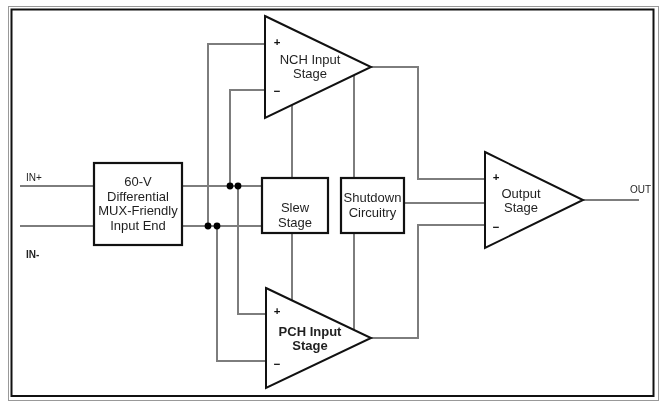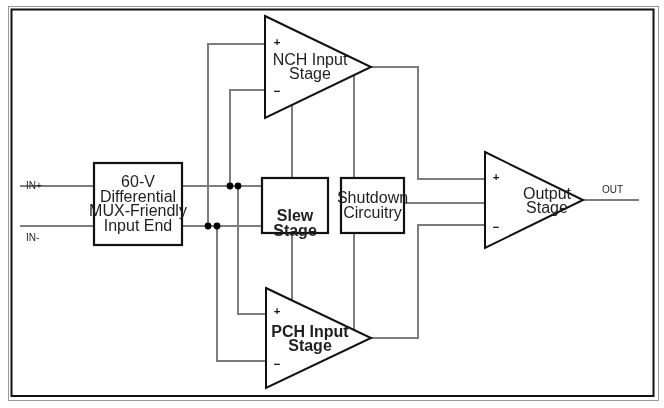--- a/index.html
+++ b/index.html
@@ -3,21 +3,21 @@
 <meta charset="utf-8">
 <style>
   html,body{margin:0;padding:0;background:#ffffff;}
   #stage{
     position:relative;width:664px;height:408px;background:#ffffff;
     font-family:"Liberation Sans",sans-serif;color:#1f1f1f;overflow:hidden;
   }
   #wiring{position:absolute;left:0;top:0;}
   .lbl{position:absolute;text-align:center;color:#1f1f1f;}
   .block-lbl{display:flex;flex-direction:column;justify-content:center;align-items:center;
-    font-size:16px;line-height:14.5px;}
+    font-size:13px;line-height:14.5px;}
   .block-lbl span{display:block;white-space:nowrap;}
   .io-lbl{font-size:10px;line-height:11px;white-space:nowrap;text-align:left;}
   .sign{position:absolute;width:12px;height:12px;line-height:12px;text-align:center;
     font-size:11.5px;font-weight:bold;color:#111;}
 </style>
 </head>
 <body>
 
 <div id="stage">
 
@@ -56,52 +56,52 @@
       <rect x="341" y="178" width="63" height="55"></rect>
     </g>
 
     <g fill="#ffffff" stroke="#111111" stroke-width="2" stroke-linejoin="miter">
       <polygon points="265,16 371,67 265,118"></polygon>
       <polygon points="266,288 371,338 266,388"></polygon>
       <polygon points="485,152 583,200 485,248"></polygon>
     </g>
   </svg>
 
-  <div class="lbl io-lbl" style="left:26px;top:180px;width:30px;">IN+</div>
-  <div class="lbl io-lbl" style="left:26px;top:232px;width:30px;">IN-</div>
-  <div class="lbl io-lbl" style="left:602px;top:184px;width:30px;">OUT</div>
+  <div class="lbl io-lbl" style="left:26px;top:172px;width:30px;">IN+</div>
+  <div class="lbl io-lbl" style="left:26px;top:249px;width:30px;font-weight:bold;">IN-</div>
+  <div class="lbl io-lbl" style="left:630px;top:184px;width:30px;">OUT</div>
 
   <div class="lbl block-lbl" style="left:94px;top:163px;width:88px;height:82px;">
     <span>60-V</span>
     <span>Differential</span>
     <span>MUX-Friendly</span>
     <span>Input End</span>
   </div>
 
-  <div class="lbl block-lbl" style="left:262px;top:196px;width:66px;height:55px;font-weight:bold;">
+  <div class="lbl block-lbl" style="left:262px;top:188px;width:66px;height:55px;">
     <span>Slew</span>
     <span>Stage</span>
   </div>
 
   <div class="lbl block-lbl" style="left:341px;top:178px;width:63px;height:55px;border-radius:6px;">
     <span>Shutdown</span>
     <span>Circuitry</span>
   </div>
 
   <div class="lbl block-lbl" style="left:270px;top:52px;width:80px;height:30px;">
     <span>NCH Input</span>
     <span>Stage</span>
   </div>
 
   <div class="lbl block-lbl" style="left:270px;top:324px;width:80px;height:30px;font-weight:bold;">
     <span>PCH Input</span>
     <span>Stage</span>
   </div>
 
-  <div class="lbl block-lbl" style="left:507px;top:186px;width:80px;height:30px;">
+  <div class="lbl block-lbl" style="left:481px;top:186px;width:80px;height:30px;">
     <span>Output</span>
     <span>Stage</span>
   </div>
 
   <div class="sign" style="left:271px;top:36px;">+</div>
   <div class="sign" style="left:271px;top:85px;">−</div>
   <div class="sign" style="left:271px;top:305px;">+</div>
   <div class="sign" style="left:271px;top:358px;">−</div>
   <div class="sign" style="left:490px;top:171px;">+</div>
   <div class="sign" style="left:490px;top:221px;">−</div>

